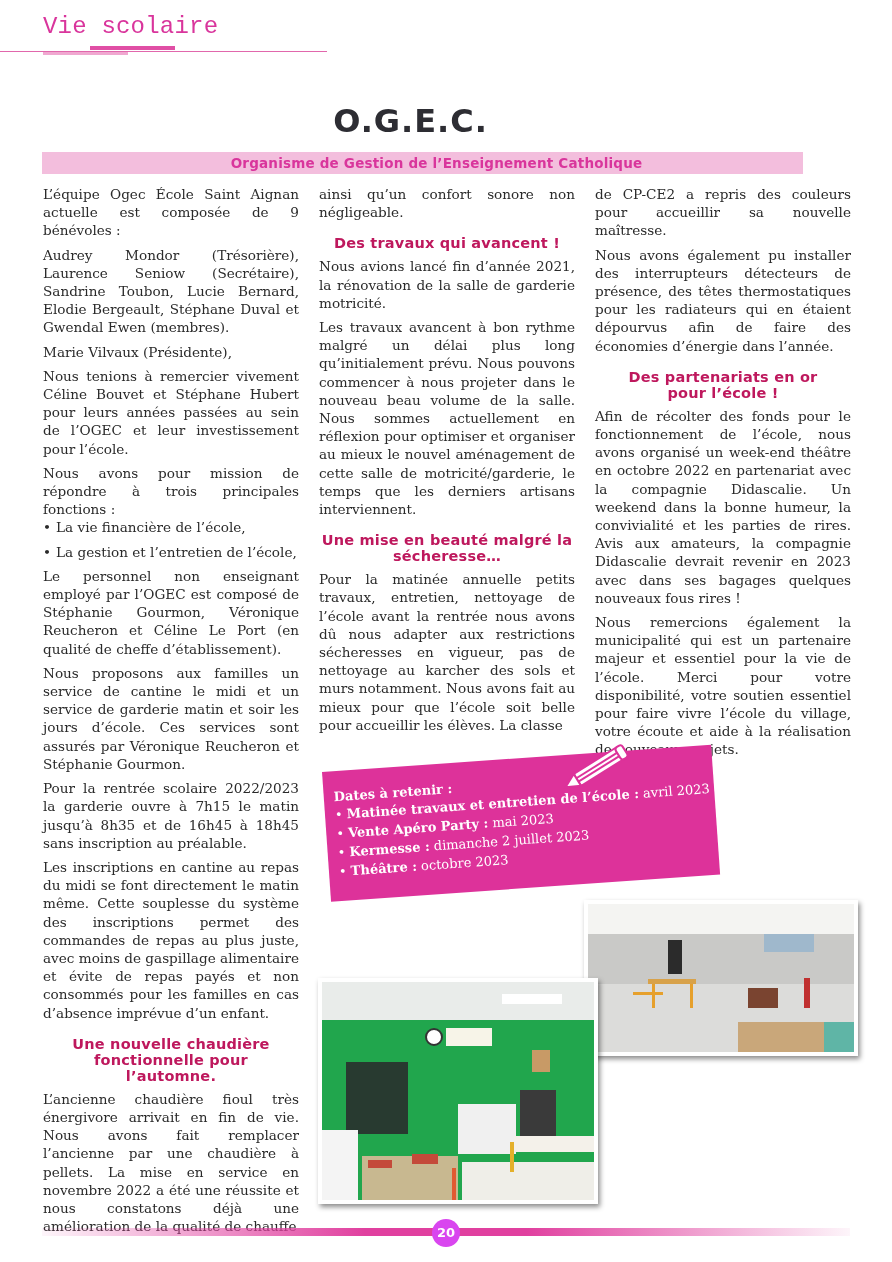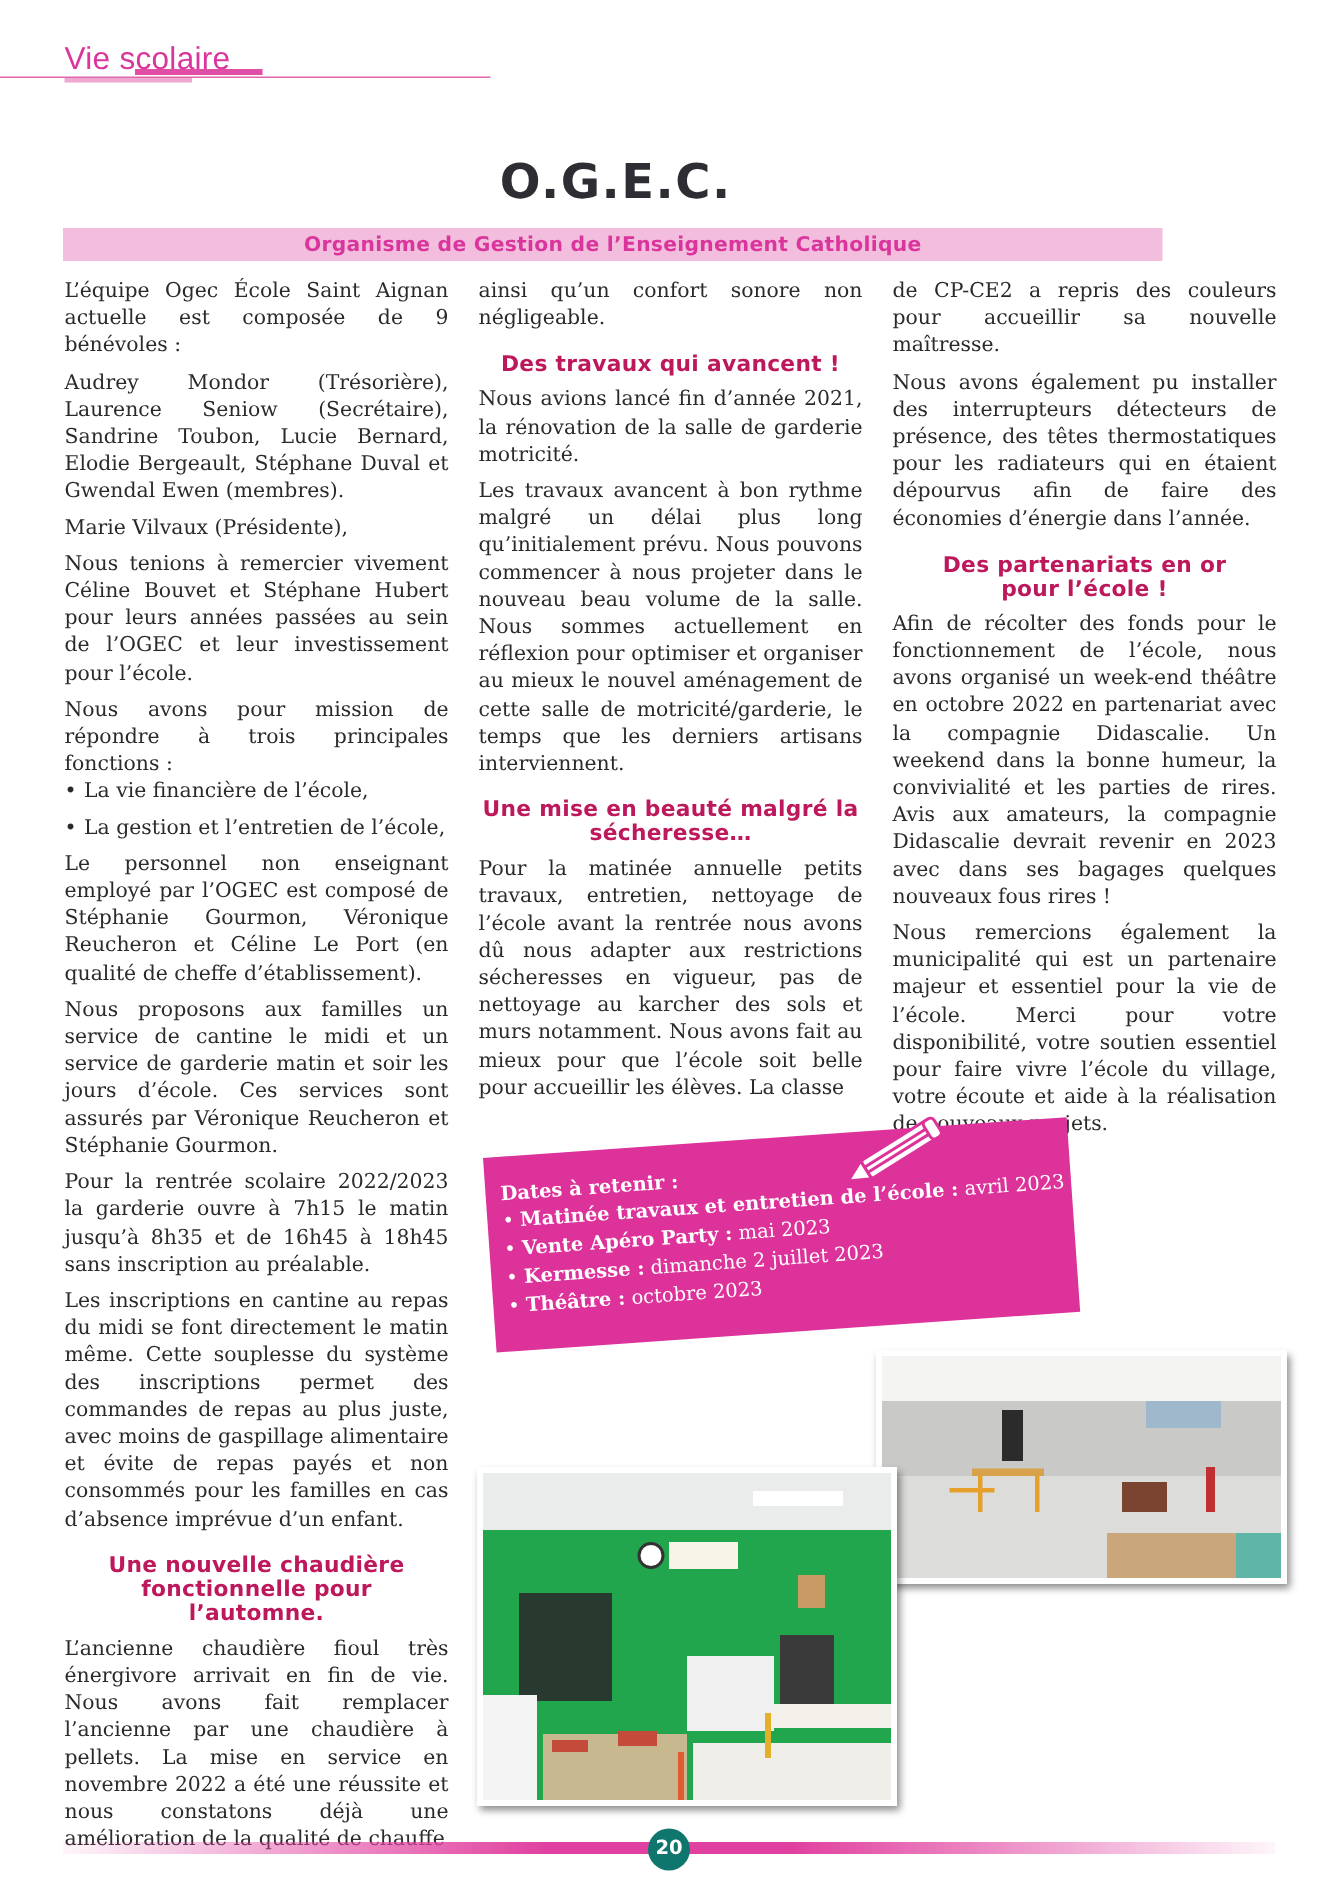--- a/index.html
+++ b/index.html
@@ -1,31 +1,31 @@
 <!DOCTYPE html>
 <html><head>
 <meta charset="utf-8">
 <style>
   html, body { margin: 0; padding: 0; background: #ffffff; }
   body { width: 892px; height: 1262px; position: relative; overflow: hidden;
          font-family: "DejaVu Serif", "Liberation Serif", serif; color: #2a2a2a; }
 
   
-  .section-label { position: absolute; left: 43px; top: 28px; font-family: Liberation Sans, sans-serif;
-                   font-size: 21px; color: #d9359c; letter-spacing: 0.2px; }
+  .section-label { position: absolute; left: 43px; top: 13px; font-family: Liberation Mono, monospace;
+                   font-size: 24px; color: #d9359c; letter-spacing: 0.2px; }
   .hdr-line { position: absolute; left: 0; top: 51px; width: 327px; height: 1px; background: #e167ac; }
   .hdr-bar1 { position: absolute; left: 90px; top: 46px; width: 85px; height: 4px; background: #e04fa5; }
   .hdr-bar2 { position: absolute; left: 43px; top: 52px; width: 85px; height: 3px; background: #f0a8d0; }
 
   .title { position: absolute; left: 0; width: 821px; top: 102px; text-align: center;
            font-family: "DejaVu Sans", sans-serif; font-weight: 900; font-size: 32px; color: #2d2d33;
            letter-spacing: 1px; }
   .subtitle-band { position: absolute; left: 42px; top: 152px; width: 733px; height: 22px; background: #f3bedd;
                    text-align: center; line-height: 22px; font-family: "DejaVu Sans", sans-serif; font-weight: bold;
-                   font-size: 13.5px; color: #d9359c; letter-spacing: 0.2px; }
+                   font-size: 13.5px; color: #d9359c; letter-spacing: 0.2px; padding-left: 28px; }
 
   
   .col { position: absolute; top: 185px; width: 256px; font-size: 13.6px; line-height: 18.2px; }
   .col p { margin: 0 0 6px 0; text-align: justify; hyphens: none; }
   .col-1 { left: 43px; }
   .col-2 { left: 319px; }
   .col-3 { left: 595px; }
 
   .h-pink { font-family: "DejaVu Sans", sans-serif; font-weight: bold; color: #be185d; text-align: center;
             font-size: 14.5px; line-height: 16px; margin: 14px 0 6px 0; letter-spacing: 0.2px; }
@@ -47,21 +47,21 @@
 
   
   .photo { position: absolute; box-shadow: 2px 3px 5px rgba(0,0,0,0.45); border: 4px solid #fff; overflow: hidden; }
   .photo-garderie { left: 584px; top: 900px; width: 266px; height: 148px; background: #e6e6e4; }
   .photo-classe { left: 318px; top: 978px; width: 272px; height: 218px; background: #1fa04a; }
 
   
   .footer-line { position: absolute; left: 42px; top: 1228px; width: 808px; height: 8px;
                  background: linear-gradient(to right, rgba(224,64,160,0.05), #e0409f 40%, #e0409f 60%, rgba(224,64,160,0.05)); }
   .page-num { position: absolute; left: 432px; top: 1219px; width: 28px; height: 28px; border-radius: 50%;
-              background: #0f766e; color: #fff; font-family: "DejaVu Sans", sans-serif; font-weight: bold;
+              background: #d946ef; color: #fff; font-family: "DejaVu Sans", sans-serif; font-weight: bold;
               font-size: 13px; text-align: center; line-height: 28px; }
 </style>
 </head>
 <body>
 
 <div class="section-label">Vie scolaire</div>
 <div class="hdr-line"></div>
 <div class="hdr-bar1"></div>
 <div class="hdr-bar2"></div>
 

